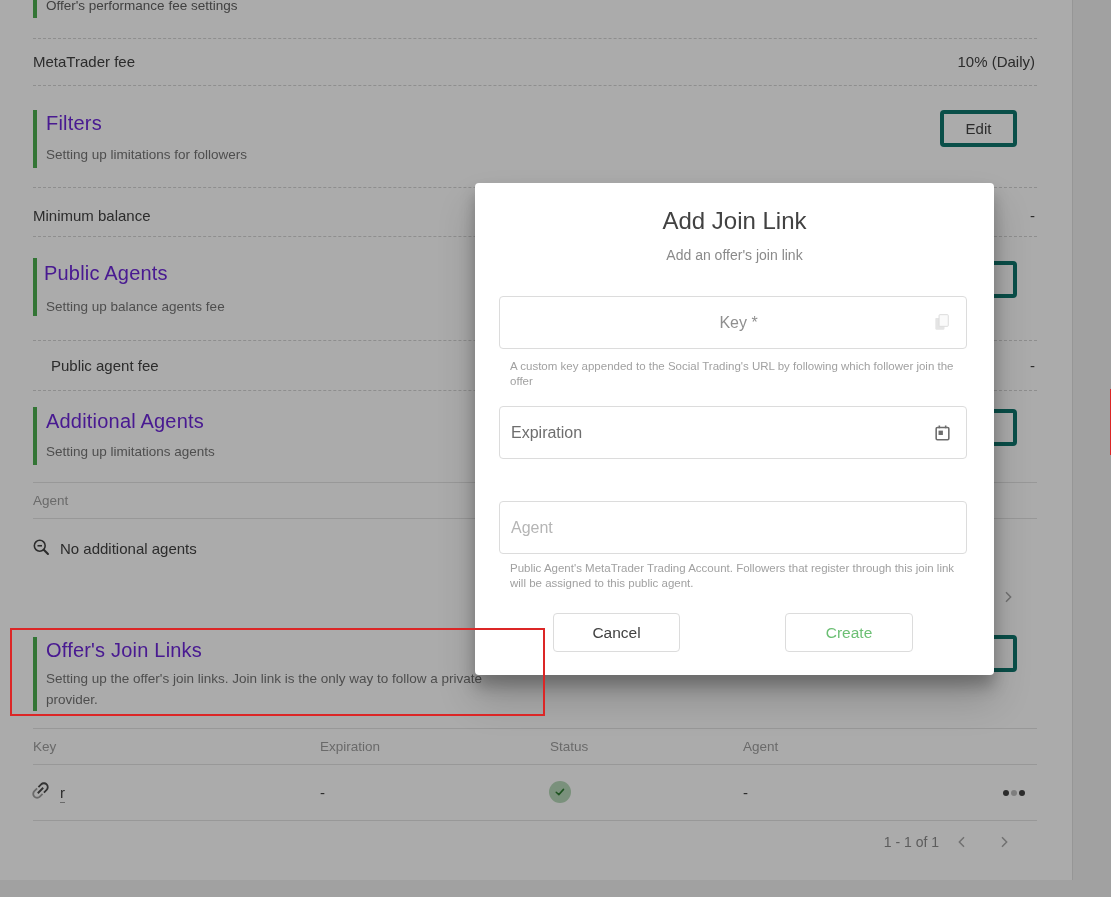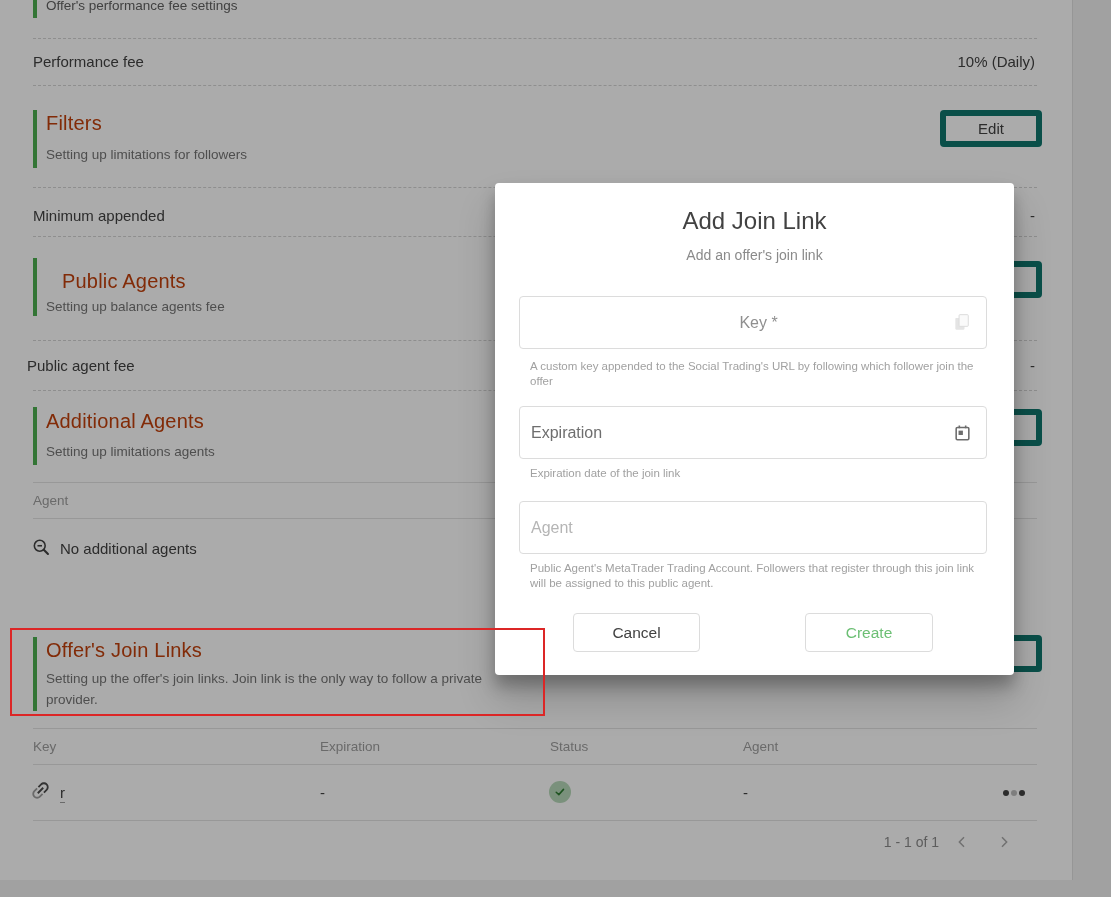--- a/index.html
+++ b/index.html
@@ -5,26 +5,26 @@
   * { box-sizing: border-box; margin: 0; padding: 0; }
   html,body { width:1111px; height:897px; }
   body { font-family: "Liberation Sans", sans-serif; background:#f1f1f1; }
   .screen { position:relative; width:1111px; height:897px; overflow:hidden; }
   .card { position:absolute; left:0; top:0; width:1073px; height:880px; background:#ffffff; border-right:1px solid #e0e0e0; }
 
   .greenbar { position:absolute; width:4px; background:#4caf50; }
   .sep-dashed { position:absolute; left:33px; width:1004px; border-top:1px dashed #d4d4d4; height:0; }
   .sep-solid  { position:absolute; left:33px; width:1004px; border-top:1px solid #e3e3e3; height:0; }
 
-  .section-title { position:absolute; font-size:20px; color:#c2410c; letter-spacing:.2px; }
+  .section-title { position:absolute; font-size:20px; color:#6d28d9; letter-spacing:.2px; }
   .section-sub   { position:absolute; font-size:13.5px; color:#757575; }
   .row-label { position:absolute; font-size:15px; color:#424242; }
   .row-value { position:absolute; font-size:15px; color:#424242; text-align:right; width:335px; left:700px; }
 
-  .btn-outline { position:absolute; width:102px; height:37px; background:#fff; border:6px solid #0f766e;
+  .btn-outline { position:absolute; width:77px; height:37px; background:#fff; border:4px solid #0f766e;
     border-radius:4px; font-size:15px; color:#424242; font-family:inherit; cursor:pointer;
     display:flex; align-items:center; justify-content:center; }
 
   .th { position:absolute; font-size:13.5px; color:#9e9e9e; }
   .cell { position:absolute; font-size:15px; color:#424242; }
   .key-link { border-bottom:1px dashed #9e9e9e; padding-bottom:1px; cursor:pointer; }
 
   .status-badge { position:absolute; width:22px; height:22px; border-radius:50%; background:#b7d9b9;
     display:flex; align-items:center; justify-content:center; }
 
@@ -32,21 +32,21 @@
   .dots span { width:6px; height:6px; border-radius:50%; }
   .dots .d1,.dots .d3 { background:#424242; }
   .dots .d2 { background:#bdbdbd; }
 
   .pg-text { position:absolute; font-size:14px; color:#8b8b8b; text-align:right; width:123px; }
   .pg-btn { position:absolute; width:16px; height:16px; cursor:pointer; background:none; border:none; padding:0; }
 
   .overlay { position:absolute; inset:0; background:rgba(0,0,0,0.33); z-index:10; }
 
   .modal { position:absolute; left:475px; top:183px; width:519px; height:492px; background:#fff;
-    border-radius:4px; box-shadow:0 11px 15px rgba(0,0,0,.25), 0 24px 38px rgba(0,0,0,.18); z-index:20;margin-left:20px; }
+    border-radius:4px; box-shadow:0 11px 15px rgba(0,0,0,.25), 0 24px 38px rgba(0,0,0,.18); z-index:20; }
   .modal-title { position:absolute; left:0; right:0; top:24px; text-align:center; font-size:24px; color:#424242; }
   .modal-sub { position:absolute; left:0; right:0; top:64px; text-align:center; font-size:14px; color:#8a8a8a; }
 
   .field { position:absolute; left:24px; width:468px; height:53px; border:1px solid #dcdcdc; border-radius:4px;
     display:flex; align-items:center; padding-left:11px; font-size:16px; cursor:text; background:#fff; }
   .field .ficon { position:absolute; right:14px; top:50%; transform:translateY(-50%); }
   .lbl-key { color:#8f8f8f; }
   .lbl-exp { color:#6e6e6e; }
   .lbl-agent { color:#b5b5b5; }
   .helper { position:absolute; left:35px; width:445px; font-size:11.5px; line-height:15px; color:#a1a1a1; }
@@ -66,45 +66,45 @@
 <body>
 
 <div class="screen">
   <div class="card">
 
     <div class="greenbar" style="left:33px; top:-24px; height:42px;"></div>
     <div class="section-sub" style="left:46px; top:-2px; color:#616161;">Offer's performance fee settings</div>
 
     <div class="sep-dashed" style="top:38px;"></div>
 
-    <div class="row-label" style="left:33px; top:53px;">Performance fee</div>
+    <div class="row-label" style="left:33px; top:53px;">MetaTrader fee</div>
     <div class="row-value" style="top:53px;">10% (Daily)</div>
 
     <div class="sep-dashed" style="top:85px;"></div>
 
     <div class="greenbar" style="left:33px; top:110px; height:58px;"></div>
     <div class="section-title" style="left:46px; top:112px;">Filters</div>
     <div class="section-sub" style="left:46px; top:147px;">Setting up limitations for followers</div>
     <button class="btn-outline" style="left:940px; top:110px;">Edit</button>
 
     <div class="sep-dashed" style="top:187px;"></div>
 
-    <div class="row-label" style="left:33px; top:207px;">Minimum appended</div>
+    <div class="row-label" style="left:33px; top:207px;">Minimum balance</div>
     <div class="row-value" style="top:207px;">-</div>
 
     <div class="sep-dashed" style="top:236px;"></div>
 
     <div class="greenbar" style="left:33px; top:258px; height:58px;"></div>
-    <div class="section-title" style="left:62px; top:262px;margin-top:8px;">Public Agents</div>
+    <div class="section-title" style="left:44px; top:262px;">Public Agents</div>
     <div class="section-sub" style="left:46px; top:299px;">Setting up balance agents fee</div>
     <button class="btn-outline" style="left:940px; top:261px;">Edit</button>
 
     <div class="sep-dashed" style="top:340px;"></div>
 
-    <div class="row-label" style="left:27px; top:357px;">Public agent fee</div>
+    <div class="row-label" style="left:51px; top:357px;">Public agent fee</div>
     <div class="row-value" style="top:357px;">-</div>
 
     <div class="sep-dashed" style="top:390px;"></div>
 
     <div class="greenbar" style="left:33px; top:407px; height:58px;"></div>
     <div class="section-title" style="left:46px; top:410px;">Additional Agents</div>
     <div class="section-sub" style="left:46px; top:444px;">Setting up limitations agents</div>
     <button class="btn-outline" style="left:940px; top:409px;">Add</button>
 
     <div class="sep-solid" style="top:482px;"></div>
@@ -200,21 +200,20 @@
       <span class="lbl-exp">Expiration</span>
       <span class="ficon">
         <svg width="19" height="19" viewBox="0 0 24 24">
           <rect x="4" y="5" width="16" height="15.5" rx="1.5" fill="none" stroke="#6d6d6d" stroke-width="2"></rect>
           <line x1="8" y1="2.5" x2="8" y2="6" stroke="#6d6d6d" stroke-width="2"></line>
           <line x1="16" y1="2.5" x2="16" y2="6" stroke="#6d6d6d" stroke-width="2"></line>
           <rect x="7" y="9" width="5.5" height="5.5" fill="#6d6d6d"></rect>
         </svg>
       </span>
     </div>
-    <div class="helper" style="top:283px;">Expiration date of the join link</div>
 
     <div class="field" style="top:318px;">
       <span class="lbl-agent">Agent</span>
     </div>
     <div class="helper" style="top:378px;">Public Agent's MetaTrader Trading Account. Followers that register through this join link will be assigned to this public agent.</div>
 
     <button class="modal-btn btn-cancel">Cancel</button>
     <button class="modal-btn btn-create">Create</button>
   </div>
 

